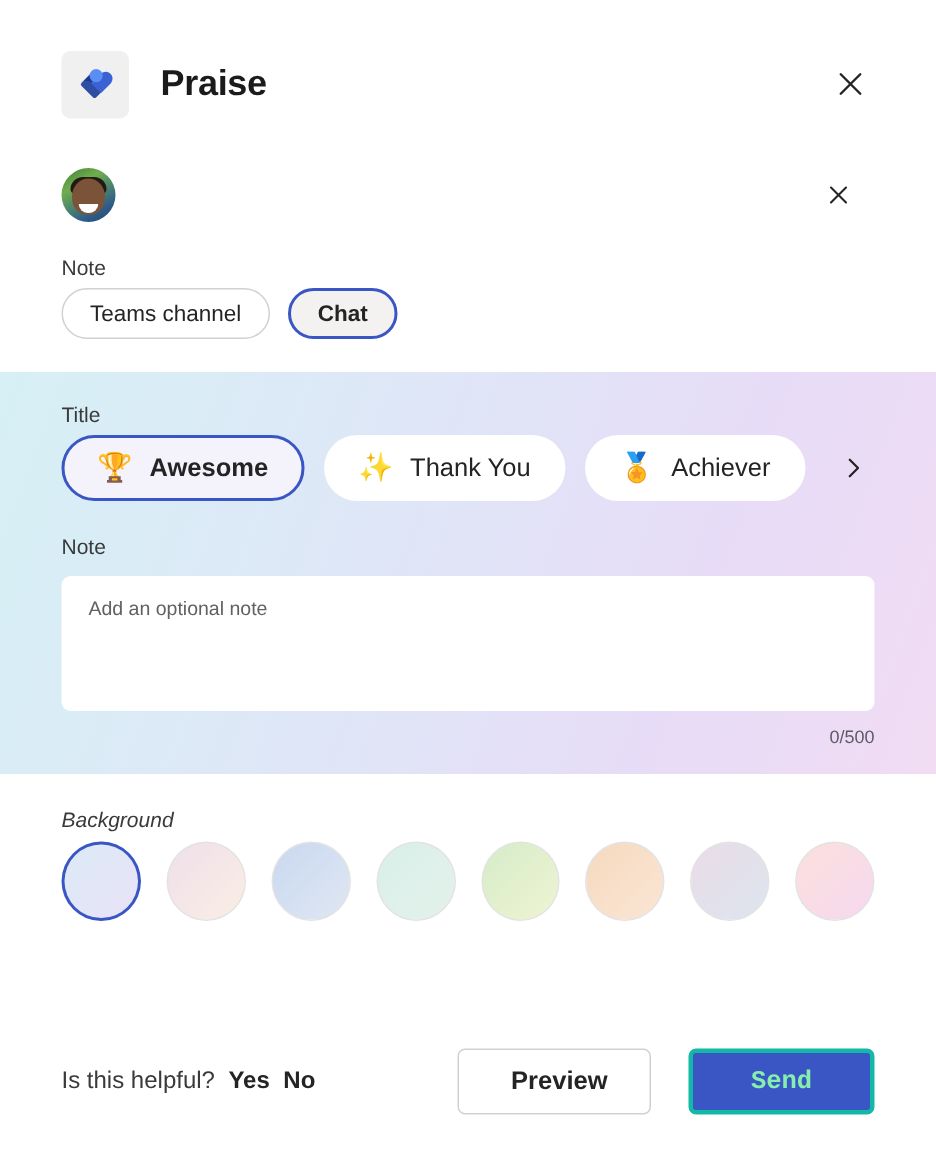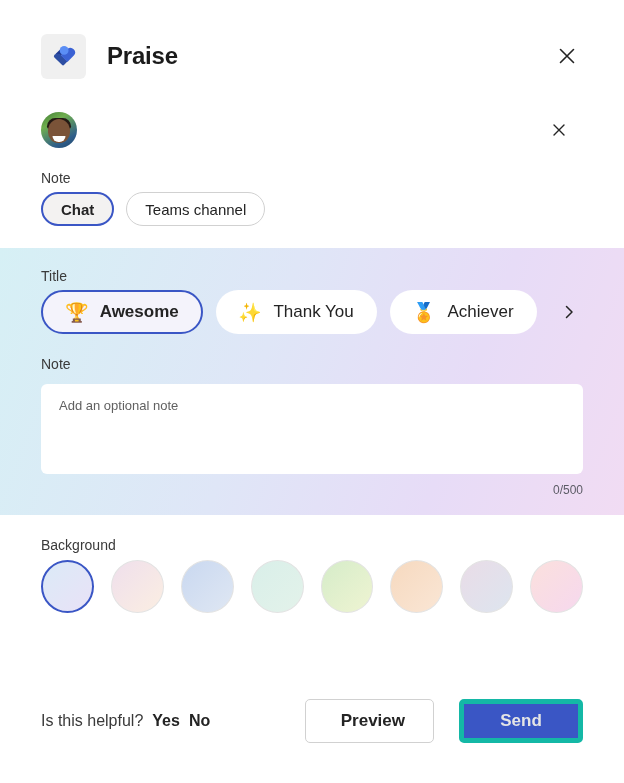--- a/index.html
+++ b/index.html
@@ -240,20 +240,21 @@
     text-align: right;
     font-size: 12px;
     color: #5c5c66;
     margin-top: 5px;
   }
 
   
   .bg-section {
     padding: 22px 41px 0 41px;
     flex: none;
+    font-style: italic;
   }
   .swatch-row {
     display: flex;
     align-items: center;
     gap: 17px;
     margin-top: 7px;
   }
   .swatch {
     width: 53px;
     height: 53px;
@@ -301,23 +302,24 @@
   .btn-secondary {
     background: #ffffff;
     border: 1px solid #d1d1d1;
     color: #242424;
     margin-right: 13px;
     min-width: 124px;
     padding-left: 35px;
   }
   .btn-primary {
     background: #3a56c5;
-    border: 5px solid #14b8a6;
-    color: #e5e5e5;
+    border: 3px solid #14b8a6;
+    color: #86efac;
     min-width: 124px;
+    font-family: Liberation Mono, monospace;
   }
 </style>
 </head>
 <body>
 
 <div class="dialog">
 
   <div class="header">
     <div class="app-icon">
       <svg width="28" height="28" viewBox="0 0 28 28">
@@ -347,22 +349,22 @@
         <svg width="16" height="16" viewBox="0 0 16 16">
           <path d="M3 3 L13 13 M13 3 L3 13" stroke="#242424" stroke-width="1.4" stroke-linecap="round"></path>
         </svg>
       </button>
     </div>
   </div>
 
   <div class="where-section">
     <div class="field-label">Note</div>
     <div class="chip-row">
+      <button class="chip">Teams channel</button>
       <button class="chip selected">Chat</button>
-      <button class="chip">Teams channel</button>
     </div>
   </div>
 
   <div class="preview-band">
     <div class="field-label">Title</div>
     <div class="title-chips">
       <button class="title-chip selected">
         <span class="emo">🏆</span>
         <span>Awesome</span>
       </button>

